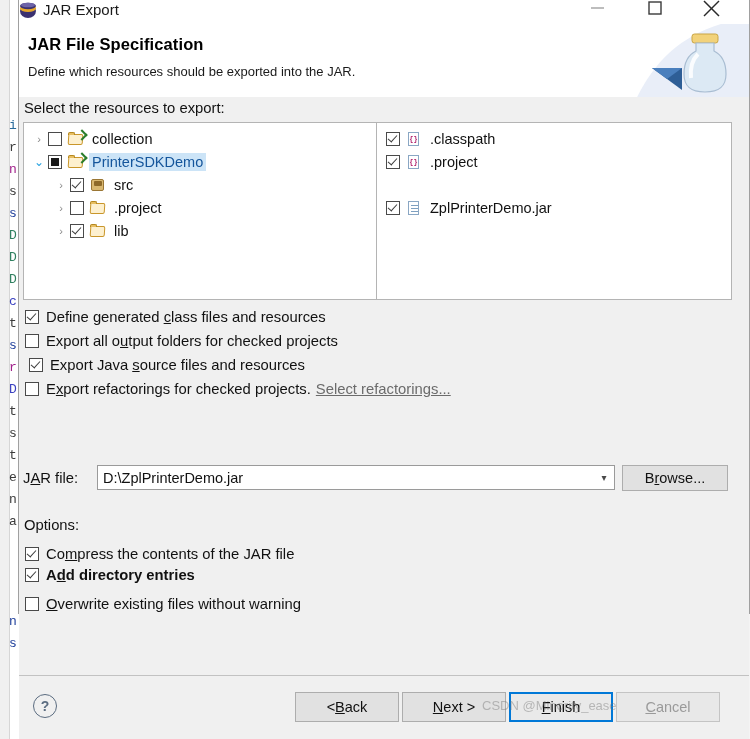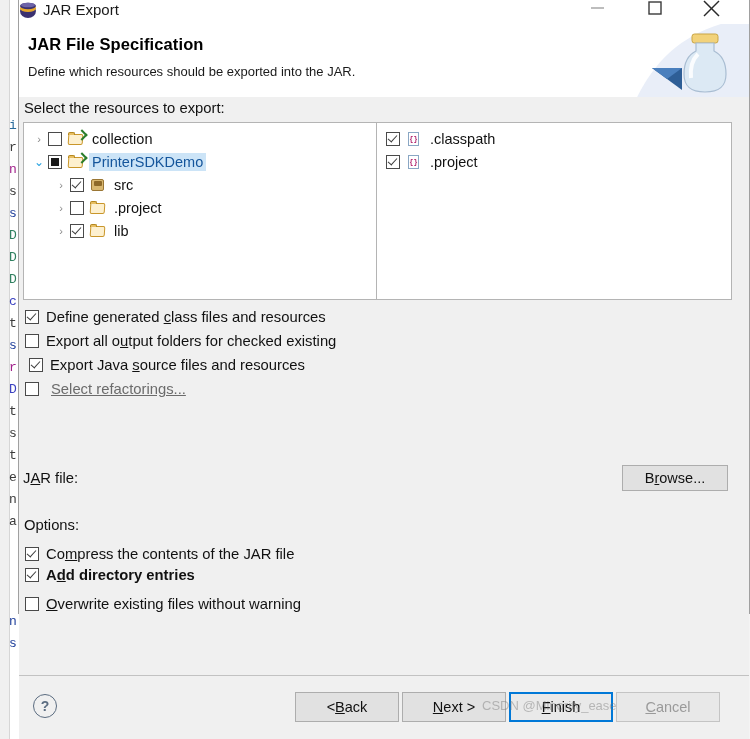--- a/index.html
+++ b/index.html
@@ -236,44 +236,56 @@
           </span>
           <span class="rowlabel">.classpath</span>
         </div>
         <div class="row" style="top: 27px; padding-left: 9px;">
           <span class="cbx chk"></span>
           <span class="ico">
             <span class="xml">{}</span>
           </span>
           <span class="rowlabel">.project</span>
         </div>
+        <div class="row" style="top: 73px; padding-left: 9px;">
+          <span class="cbx chk"></span>
+          <span class="ico">
+            <span class="doc"></span>
+          </span>
+          <span class="rowlabel">ZplPrinterDemo.jar</span>
+        </div>
       </div>
 
     <div id="export-options-host">
         <div class="opt" style="left: 6px; top: 212px;">
           <span class="cbx chk"></span>
           <span><span>Define generated </span><span class="u">c</span><span>lass files and resources</span></span>
         </div>
         <div class="opt" style="left: 6px; top: 236px;">
           <span class="cbx"></span>
-          <span><span>Export all o</span><span class="u">u</span><span>tput folders for checked existing</span></span>
+          <span><span>Export all o</span><span class="u">u</span><span>tput folders for checked projects</span></span>
         </div>
         <div class="opt" style="left: 10px; top: 260px;">
           <span class="cbx chk"></span>
           <span><span>Export Java </span><span class="u">s</span><span>ource files and resources</span></span>
         </div>
         <div class="opt" style="left: 6px; top: 284px;">
           <span class="cbx"></span>
+          <span><span>E</span><span class="u">x</span><span>port refactorings for checked projects.</span></span>
           <span class="linkish">Select refactorings...</span>
         </div>
       </div>
 
 
     <div class="lbl" style="left:4px;top:373px;"><span>J</span><span class="u">A</span><span>R file:</span></div>
 
+    <div class="combo" style="left:78px;top:368px;width:518px;">
+      <input type="text" value="D:\ZplPrinterDemo.jar" style="">
+      <span class="caret">▾</span>
+    </div>
     <div class="btn" style="left:603px;top:368px;width:106px;height:26px;">
         <span>B</span>
         <span class="u">r</span>
         <span>owse...</span>
       </div>
 
     <div class="lbl" style="left:5px;top:420px;">Options:</div>
     <div id="options-host">
         <div class="opt" style="left: 6px; top: 449px;">
           <span class="cbx chk"></span>

